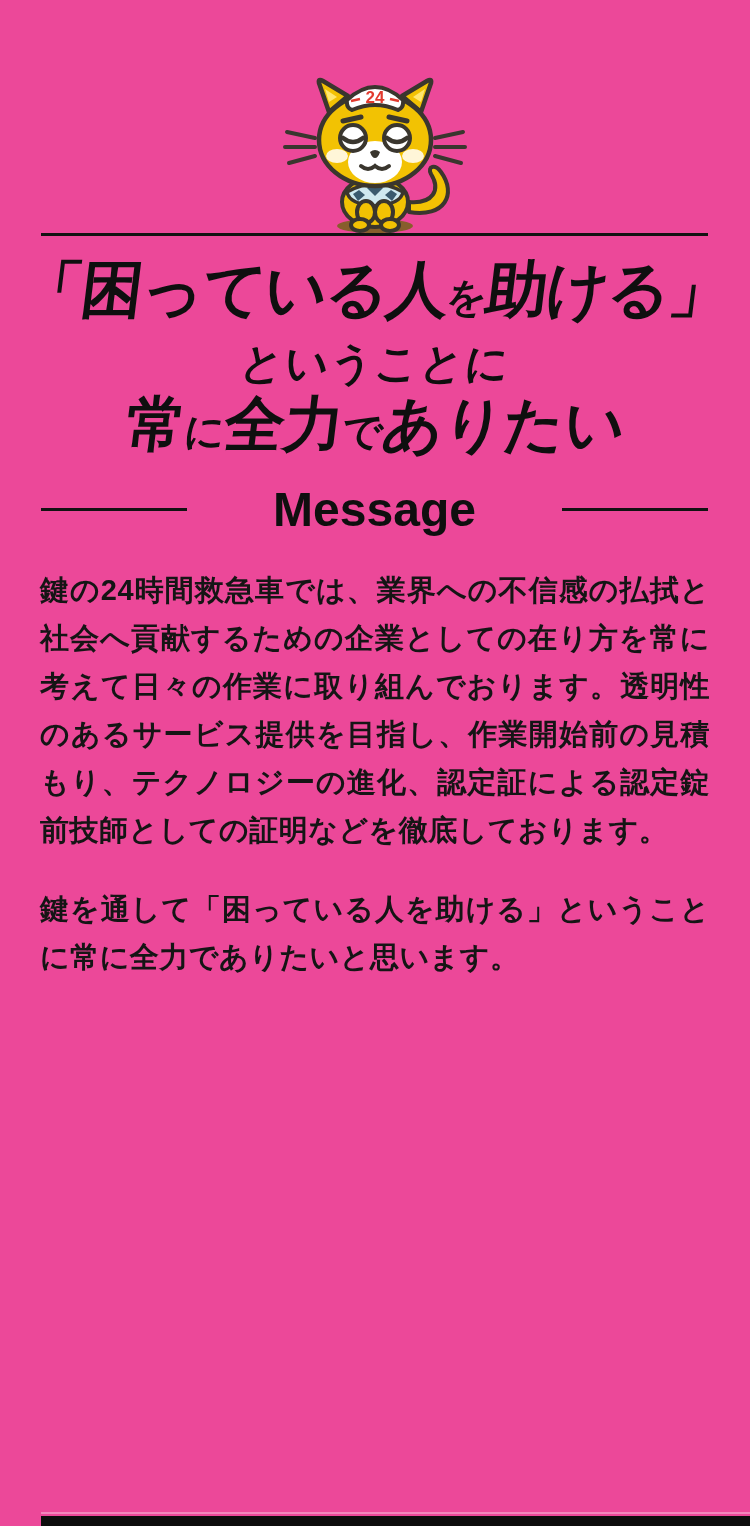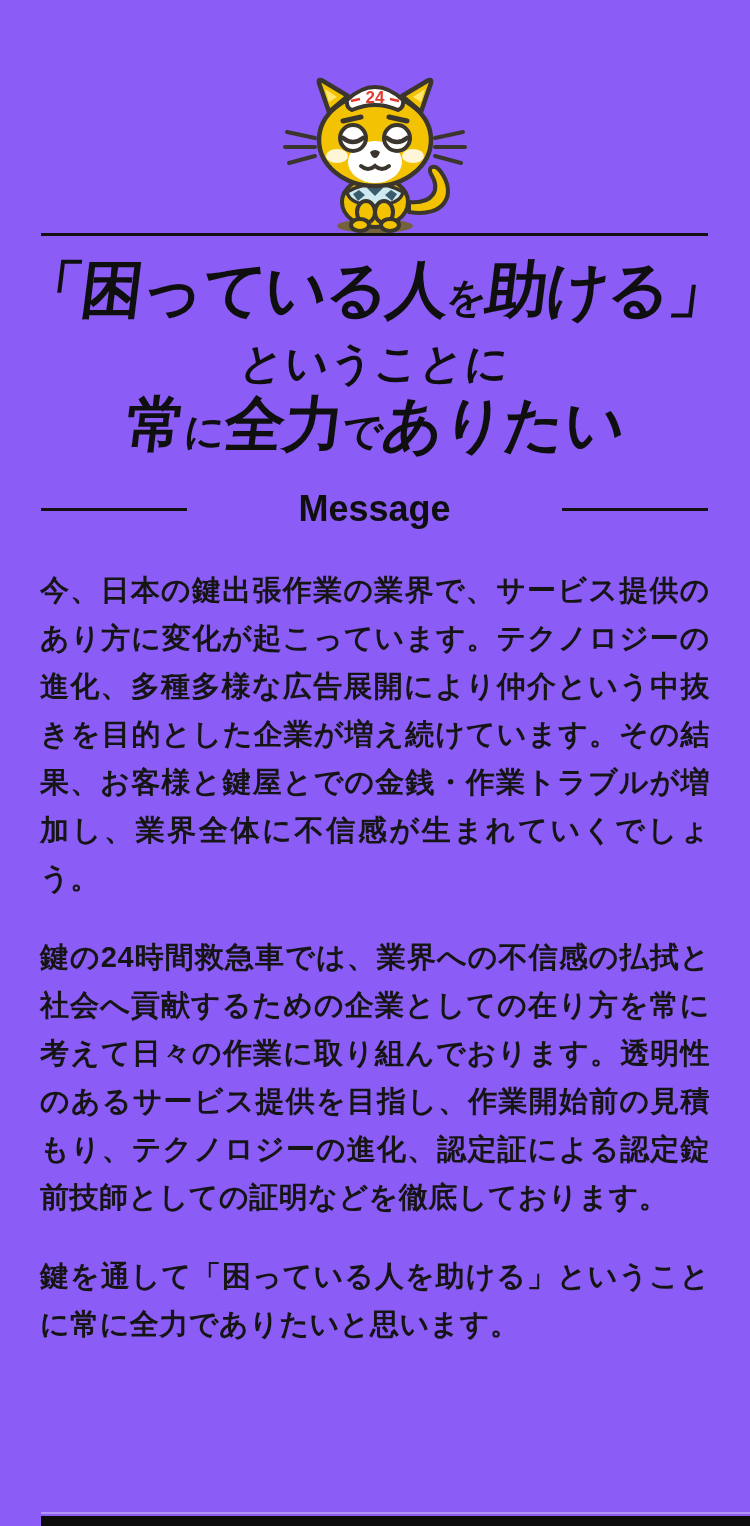--- a/index.html
+++ b/index.html
@@ -1,20 +1,20 @@
 <!DOCTYPE html>
 <html lang="ja"><head>
 <meta charset="utf-8">
 <style>
   html,body{margin:0;padding:0;}
   body{font-family:"Liberation Sans","DejaVu Sans",sans-serif;}
   .page{
     position:relative;
     width:750px;height:1526px;
-    background:#8b5cf6;
+    background:#ec4899;
     overflow:hidden;
     color:#121212;
   }
   
   .mascot{
     position:absolute;
     left:50%;top:76px;
     transform:translateX(-50%);
     width:224px;height:160px;
   }
@@ -35,21 +35,21 @@
   .hl2{font-size:43px;line-height:52px;letter-spacing:1px;}
   .hl3{font-size:60px;line-height:72px;letter-spacing:-1px;white-space:nowrap;}
   .hl3 .small{font-size:40px;}
   
   .message-row{
     position:absolute;left:41px;top:486px;width:667px;height:46px;
     display:flex;align-items:center;justify-content:space-between;
   }
   .message-row .rule{width:146px;height:3px;background:#121212;}
   .message-label{
-    font-size:36px;font-weight:700;letter-spacing:0px;color:#0f0f0f;
+    font-size:48px;font-weight:700;letter-spacing:0px;color:#0f0f0f;
   }
   
   .body-copy{
     position:absolute;left:40px;top:566px;width:670px;
     font-size:29px;line-height:48px;font-weight:600;
     text-align:justify;color:#151515;
     letter-spacing:0.5px;
   }
   .body-copy p{margin:0 0 31px 0;}
   .body-copy p:last-child{margin-bottom:0;}
@@ -130,21 +130,20 @@
     <div class="hl-line hl3"><span>常</span><span class="small">に</span><span>全力</span><span class="small">で</span><span>ありたい</span></div>
   </div>
 
   <div class="message-row">
     <div class="rule"></div>
     <div class="message-label">Message</div>
     <div class="rule"></div>
   </div>
 
   <div class="body-copy">
-    <p>今、日本の鍵出張作業の業界で、サービス提供のあり方に変化が起こっています。テクノロジーの進化、多種多様な広告展開により仲介という中抜きを目的とした企業が増え続けています。その結果、お客様と鍵屋とでの金銭・作業トラブルが増加し、業界全体に不信感が生まれていくでしょう。</p>
     <p>鍵の24時間救急車では、業界への不信感の払拭と社会へ貢献するための企業としての在り方を常に考えて日々の作業に取り組んでおります。透明性のあるサービス提供を目指し、作業開始前の見積もり、テクノロジーの進化、認定証による認定錠前技師としての証明などを徹底しております。</p>
     <p>鍵を通して「困っている人を助ける」ということに常に全力でありたいと思います。</p>
   </div>
 
   <div class="bottom-highlight"></div>
   <div class="bottom-bar"></div>
 
 </div>
 
 </body></html>

